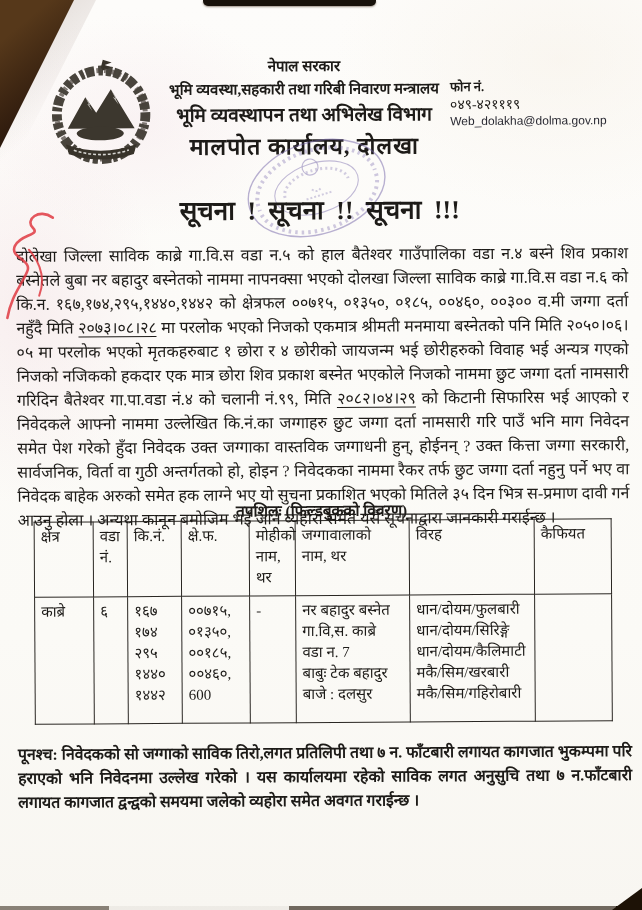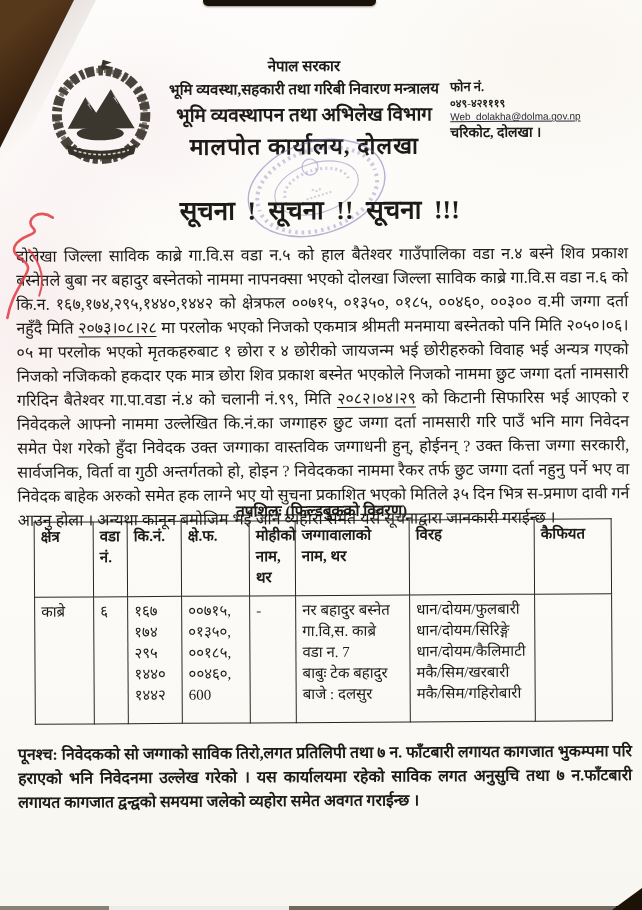--- a/index.html
+++ b/index.html
@@ -38,43 +38,43 @@
 
   
   .logo{position:absolute;left:44px;top:54px;width:118px;height:114px;}
   .hdr-center{position:absolute;left:128px;top:57px;width:356px;text-align:center;line-height:1.25;}
   .h-gov{font-size:15px;font-weight:600;}
   .h-min{font-size:15px;font-weight:600;margin-top:4px;}
   .h-dep{font-size:19px;font-weight:700;margin-top:4px;}
   .h-off{font-size:23px;font-weight:700;margin-top:7px;letter-spacing:1px;}
   .hdr-right{position:absolute;left:452px;top:80px;line-height:1.3;}
   .c-phl{font-size:13px;font-weight:700;}
-  .c-ph{font-size:11px;font-weight:700;}
-  .c-web{font-size:10px;color:#2a2a33;text-decoration:underline;font-family:"Liberation Sans","DejaVu Sans",sans-serif;}
+  .c-ph{font-size:14px;font-weight:400;}
+  .c-web{font-size:12px;color:#2a2a33;font-family:"Liberation Sans","DejaVu Sans",sans-serif;}
   .c-adr{font-size:14px;font-weight:700;margin-top:1px;}
 
   .stamp{position:absolute;left:243px;top:136px;width:150px;height:104px;
     transform:rotate(-17deg);opacity:.6;z-index:2;}
 
   .notice-title{position:absolute;left:0;top:191px;width:642px;text-align:center;
     font-size:26px;font-weight:700;word-spacing:6px;z-index:3;}
 
   .red-mark{position:absolute;left:0px;top:208px;width:62px;height:132px;z-index:4;}
 
   .body-text{position:absolute;left:17px;top:227px;width:612px;
     font-size:16px;line-height:24px;text-align:justify;z-index:1;}
   .u{border-bottom:1.5px solid #1d1b18;}
 
   .table-title{position:absolute;left:0;top:499px;width:642px;text-align:center;
     font-size:15.5px;font-weight:700;}
   table.fb{position:absolute;left:33px;top:520px;width:577px;border-collapse:collapse;
     table-layout:fixed;font-size:15px;}
   table.fb th,table.fb td{border:1.6px solid #2a2723;vertical-align:top;text-align:left;
     padding:4px 5px 4px 6px;line-height:21px;}
-  table.fb th{font-weight:700;height:66px;border-radius:20px;}
+  table.fb th{font-weight:400;height:66px;border-radius:20px;}
   table.fb td{height:118px;}
   .pre{white-space:pre-line;}
 
   .footer-text{position:absolute;left:16px;top:725px;width:614px;
     font-size:15.8px;line-height:24px;font-weight:600;text-align:justify;}
 </style>
 </head>
 <body>
 
 <div class="page">
@@ -99,21 +99,20 @@
       <div class="h-gov">नेपाल सरकार</div>
       <div class="h-min">भूमि व्यवस्था,सहकारी तथा गरिबी निवारण मन्त्रालय</div>
       <div class="h-dep">भूमि व्यवस्थापन तथा अभिलेख विभाग</div>
       <div class="h-off">मालपोत कार्यालय, दोलखा</div>
     </div>
 
     <div class="hdr-right">
       <div class="c-phl">फोन नं.</div>
       <div class="c-ph">०४९-४२१११९</div>
       <div class="c-web">Web_dolakha@dolma.gov.np</div>
-      <div class="c-adr">चरिकोट, दोलखा ।</div>
     </div>
 
     <svg class="stamp" viewBox="0 0 150 104">
       <g fill="none" stroke="#6f5fa5">
         <ellipse cx="75" cy="52" rx="70" ry="46" stroke-width="1.4" opacity="0.8"></ellipse>
         <ellipse cx="75" cy="52" rx="43" ry="25" stroke-width="1.1" opacity="0.7"></ellipse>
         <path d="M14,52 a61,38 0 0 1 122,0" stroke-width="4" stroke-dasharray="2.5 3.5" opacity="0.55"></path>
         <path d="M136,56 a61,38 0 0 1 -122,0" stroke-width="4" stroke-dasharray="2.5 4" opacity="0.55"></path>
         <path d="M42,52 a33,18 0 0 1 66,0" stroke-width="3" stroke-dasharray="2 3" opacity="0.5"></path>
         <circle cx="75" cy="30" r="8" stroke-width="1.2" opacity="0.7"></circle>

